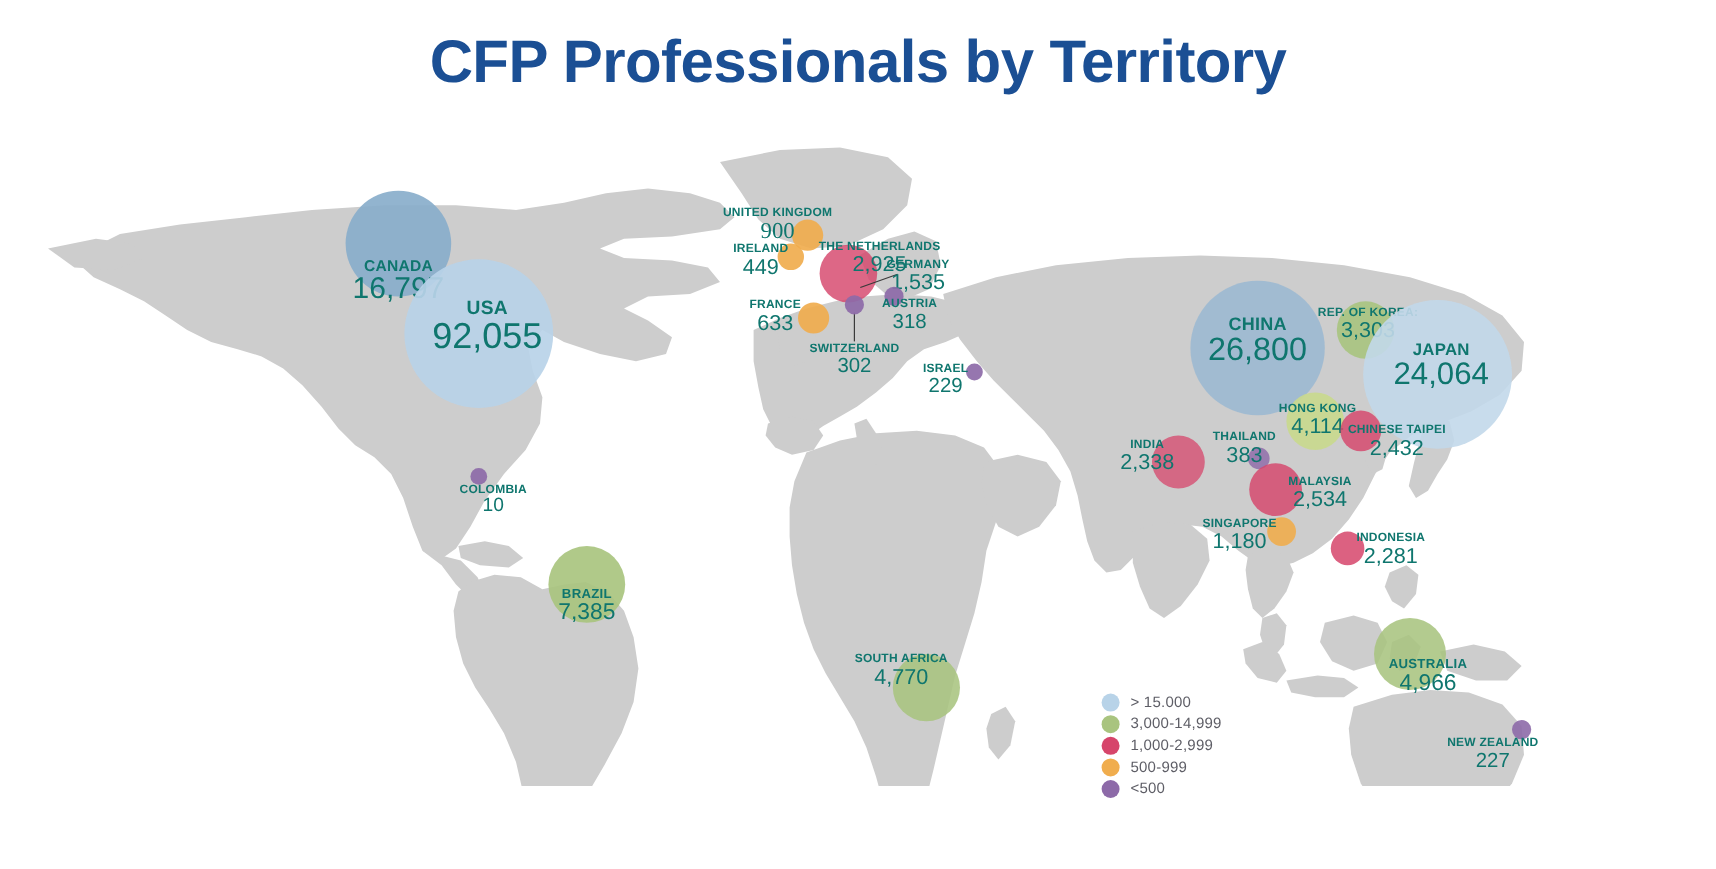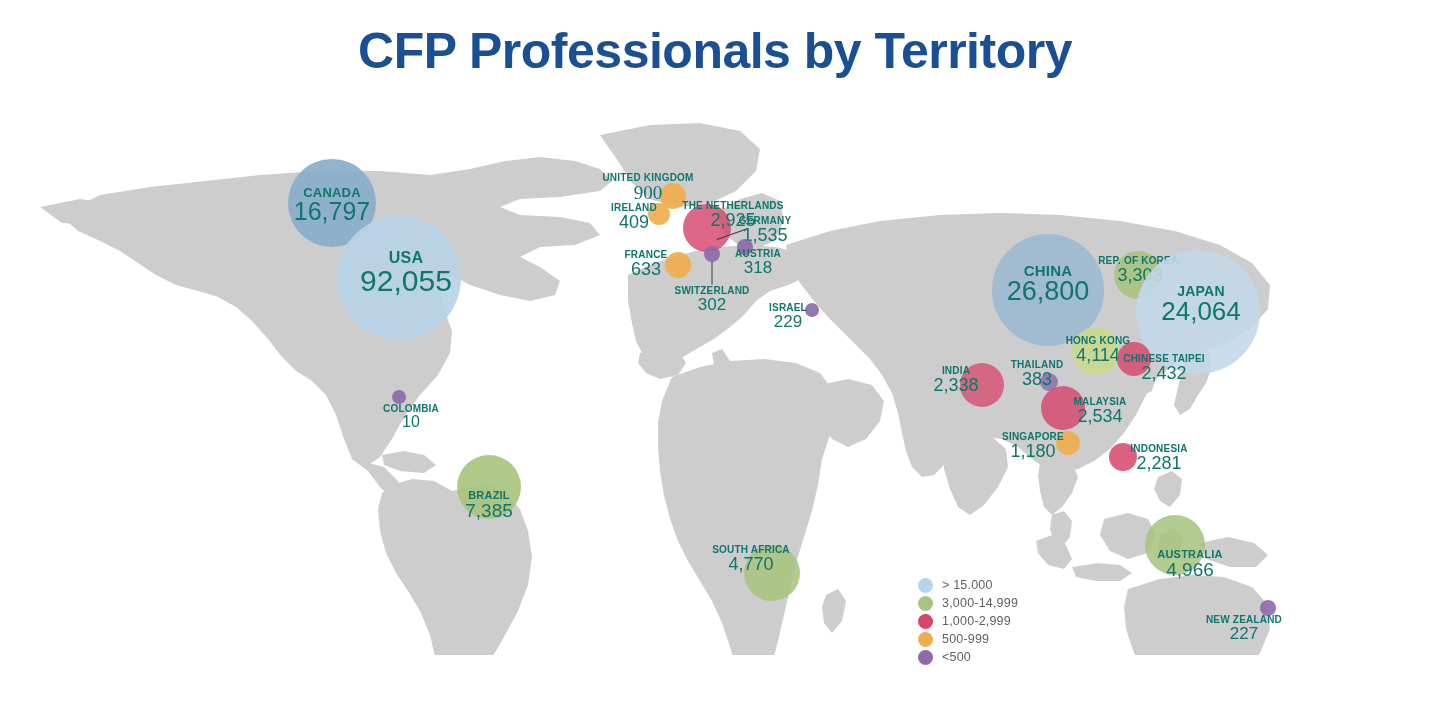--- a/index.html
+++ b/index.html
@@ -198,21 +198,21 @@
         <path d="M1128,494 L1160,484 L1192,480 L1224,482 L1252,492 L1268,510 L1270,534 L1260,558 L1242,578 L1218,592 L1192,598 L1168,592 L1148,578 L1134,558 L1126,534 L1124,512 Z"></path>
         <path d="M1198,604 L1212,600 L1218,610 L1210,620 L1198,616 Z"></path>
         <path d="M1268,586 L1282,580 L1290,592 L1284,606 L1292,614 L1288,630 L1276,636 L1268,626 L1270,610 L1264,598 Z"></path>
       </g>
     </svg>
   </div>
 
   <div class="bubbles-layer" id="bubbles">
       <div class="bubble" style="left: 332px; top: 203px; width: 88px; height: 88px; background: rgb(137, 174, 203); opacity: 0.92;"></div>
       <div class="label" style="left: 332px; top: 186px;">
-        <span class="name" style="font-size: 13px;">CANADA</span>
+        <span class="name" style="font-size: 13px; margin-top: 29px;">CANADA</span>
         <span class="value" style="font-size: 25px;">16,797</span>
       </div>
       <div class="bubble" style="left: 399px; top: 278px; width: 124px; height: 124px; background: rgb(184, 211, 232); opacity: 0.92;"></div>
       <div class="label" style="left: 406px; top: 250px;">
         <span class="name" style="font-size: 16px;">USA</span>
         <span class="value" style="font-size: 30px;">92,055</span>
       </div>
       <div class="bubble" style="left: 399px; top: 397px; width: 14px; height: 14px; background: rgb(141, 106, 168); opacity: 0.92;"></div>
       <div class="label" style="left: 411px; top: 404px;">
         <span class="name" style="font-size: 10px;">COLOMBIA</span>
@@ -224,21 +224,21 @@
         <span class="value" style="font-size: 19px;">7,385</span>
       </div>
       <div class="bubble" style="left: 673px; top: 196px; width: 26px; height: 26px; background: rgb(240, 173, 78); opacity: 0.92;"></div>
       <div class="label" style="left: 648px; top: 173px;">
         <span class="name" style="font-size: 10px;">UNITED KINGDOM</span>
         <span class="value" style="font-size: 19px; font-family: Liberation Serif, serif;">900</span>
       </div>
       <div class="bubble" style="left: 659px; top: 214px; width: 22px; height: 22px; background: rgb(240, 173, 78); opacity: 0.92;"></div>
       <div class="label" style="left: 634px; top: 203px;">
         <span class="name" style="font-size: 10px;">IRELAND</span>
-        <span class="value" style="font-size: 18px;">409</span>
+        <span class="value" style="font-size: 18px;">449</span>
       </div>
       <div class="bubble" style="left: 707px; top: 228px; width: 48px; height: 48px; background: rgb(214, 69, 107); opacity: 0.82;"></div>
       <div class="label" style="left: 733px; top: 201px;">
         <span class="name" style="font-size: 10px;">THE NETHERLANDS</span>
         <span class="value" style="font-size: 18px;">2,925</span>
       </div>
       <div class="leader" style="left: 748px; top: 228px; width: 32.8938px; transform: rotate(160.463deg);"></div>
       <div class="label" style="left: 765px; top: 216px;">
         <span class="name" style="font-size: 10px;">GERMANY</span>
         <span class="value" style="font-size: 18px;">1,535</span>

